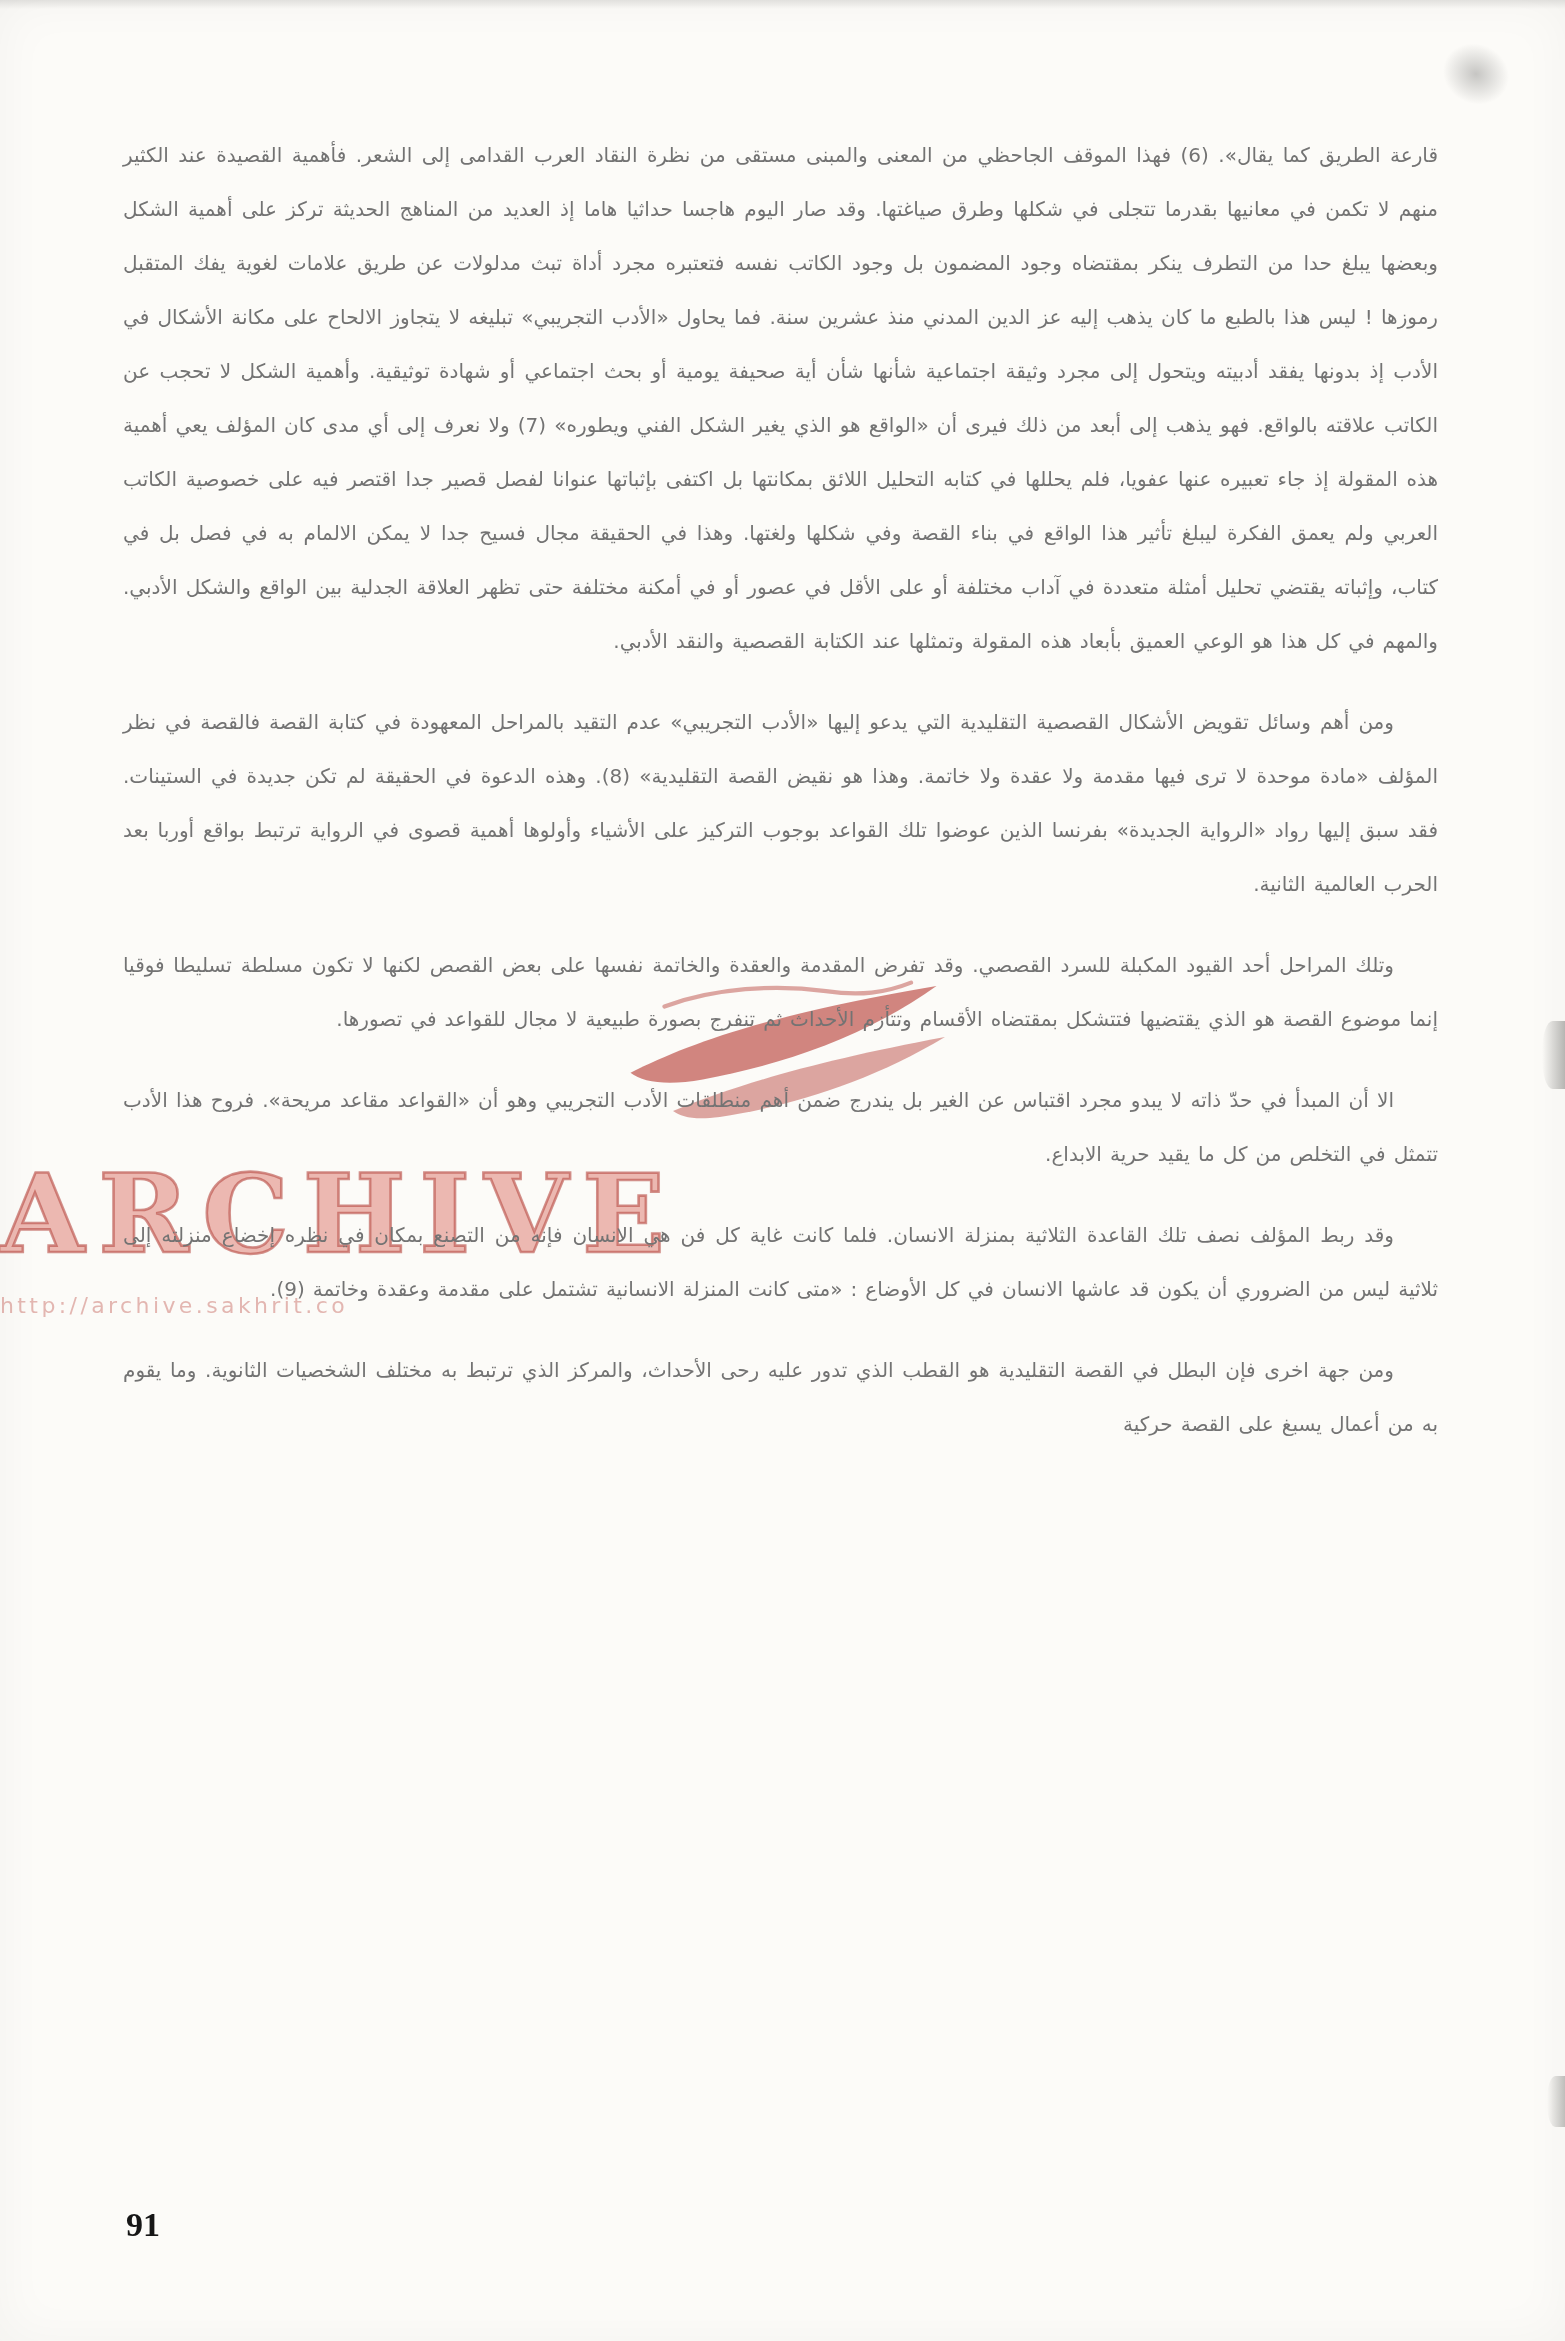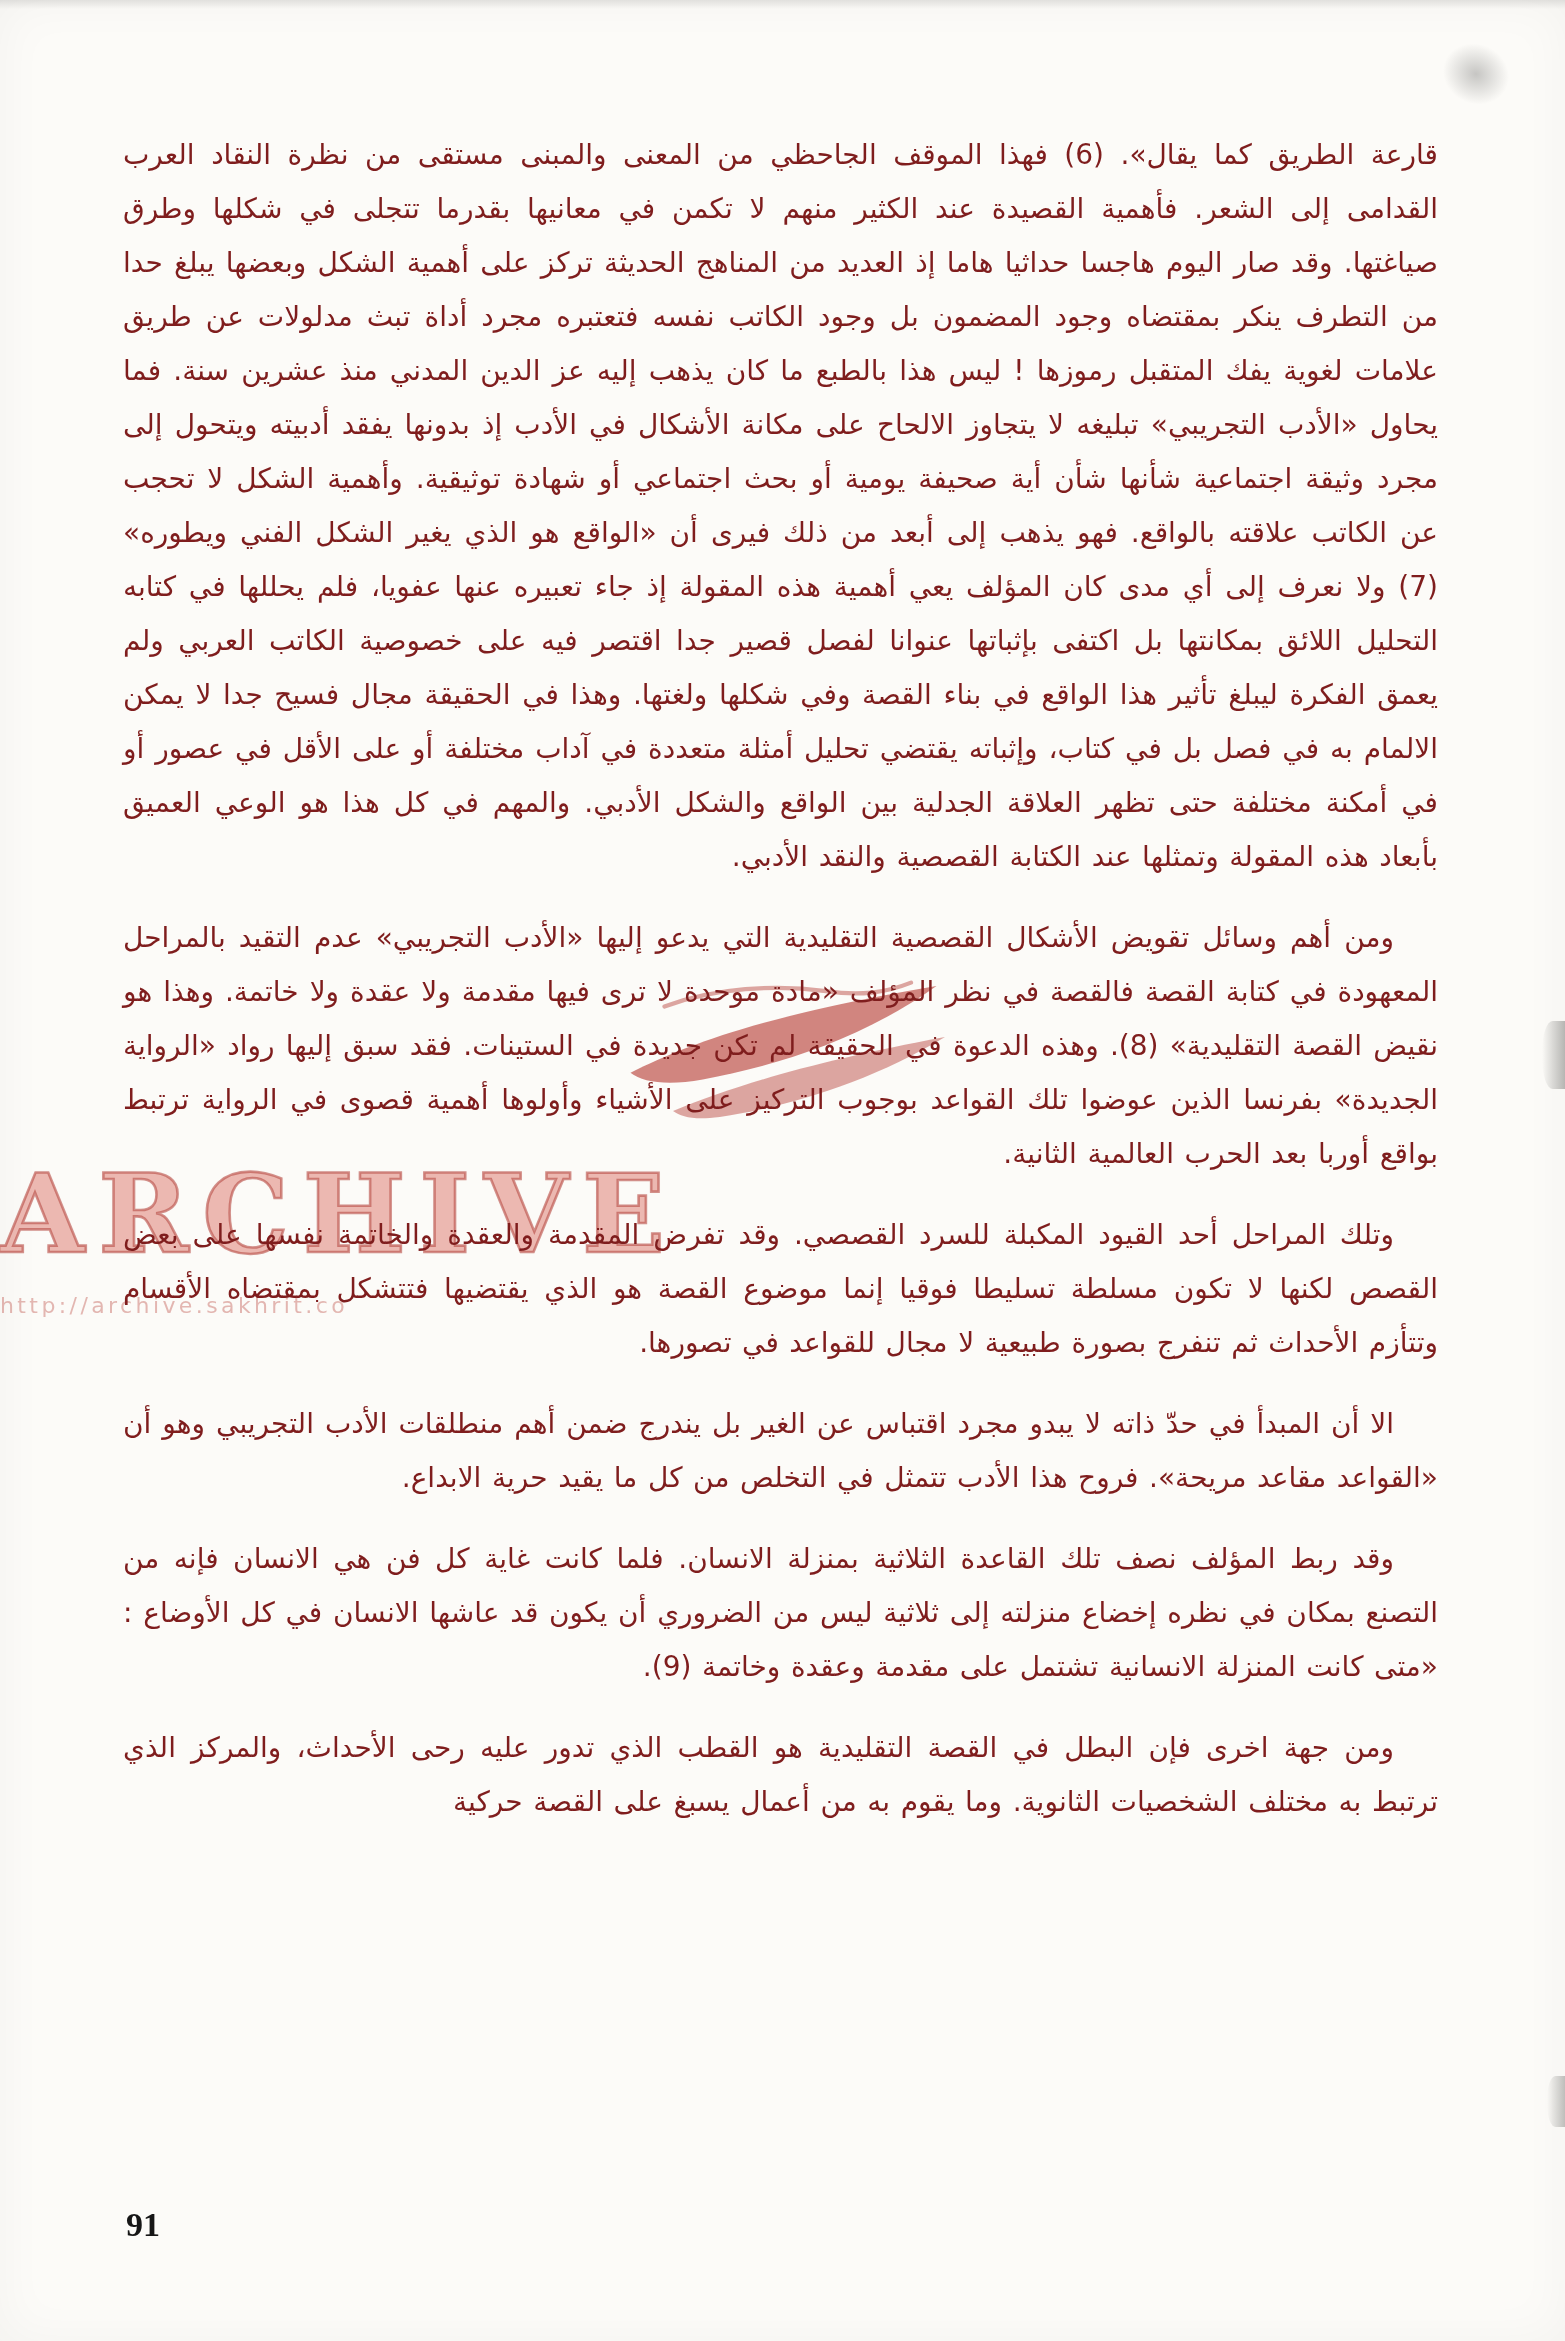--- a/index.html
+++ b/index.html
@@ -19,22 +19,22 @@
   }
   
   .text-block {
     position: absolute;
     top: 128px;
     right: 128px;
     width: 1315px;
     direction: rtl;
     unicode-bidi: embed;
     text-align: justify;
-    color: #7f1d1d;
-    font-size: 28px;
+    color: #737373;
+    font-size: 20px;
     line-height: 54px;
     z-index: 2;
   }
   .para {
     margin: 0 0 27px 0;
     text-indent: 44px;
     word-spacing: 1.7px;
   }
   .para.no-indent {
     text-indent: 0;

